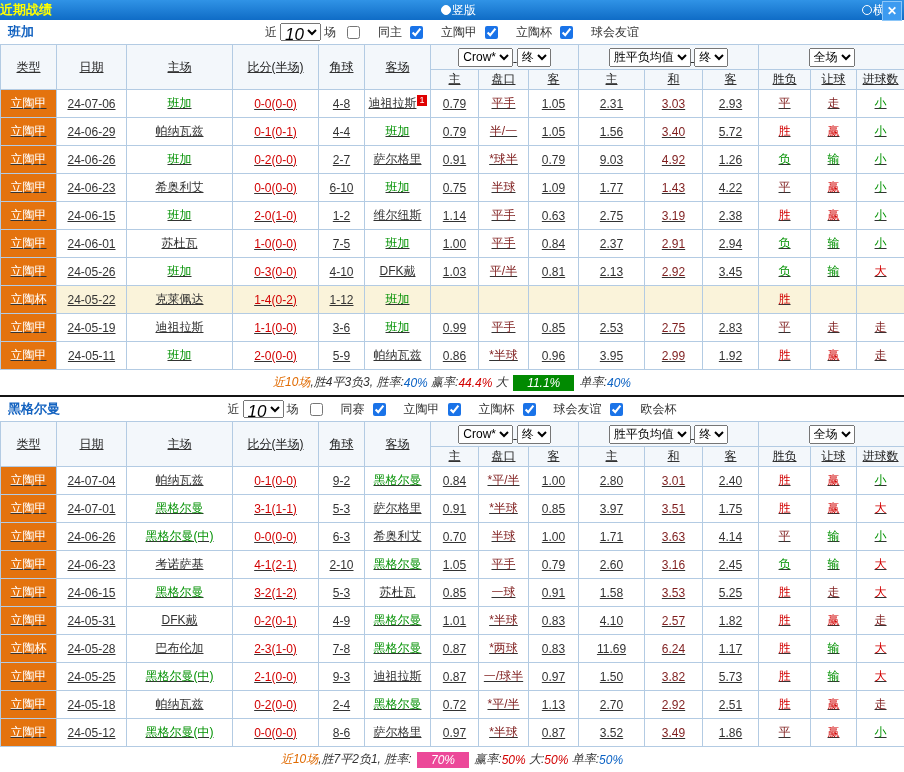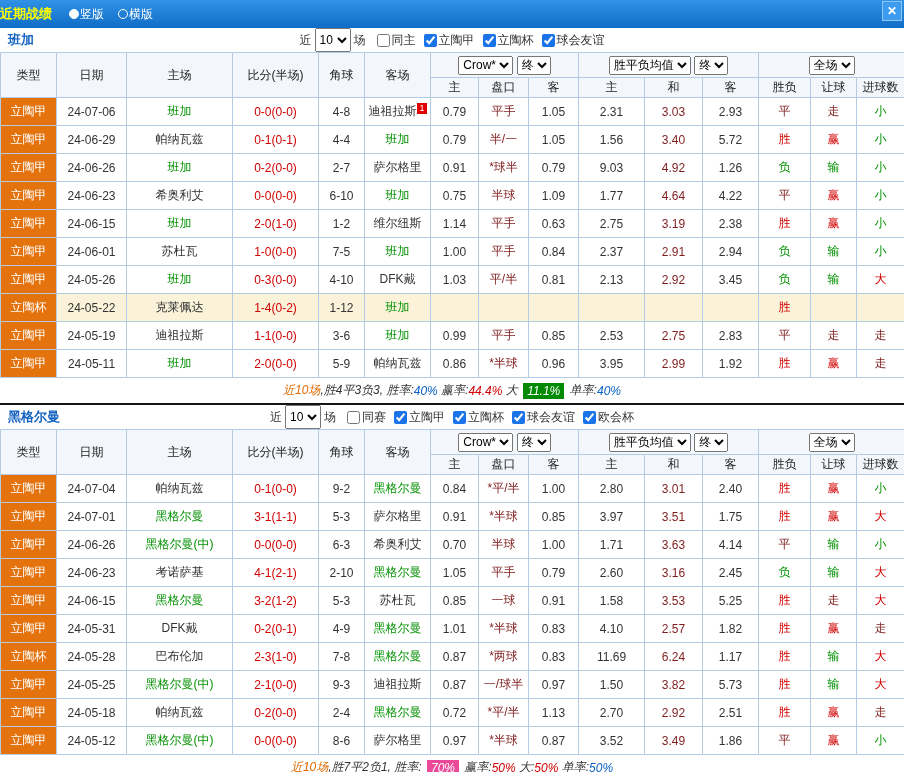--- a/index.html
+++ b/index.html
@@ -1,37 +1,37 @@
 <!DOCTYPE html>
 <html><head>
 <meta charset="utf-8">
 <style>
   *{box-sizing:border-box;}
   html,body{margin:0;padding:0;}
   body{width:904px;font:12px "Liberation Sans","DejaVu Sans",sans-serif;color:#333;background:#fff;}
 
   
-  .topbar{height:28px;background:linear-gradient(#3093e6,#0f6cc6);display:flex;align-items:center;justify-content:flex-start;position:relative;color:#fff;}
+  .topbar{height:20px;background:linear-gradient(#3093e6,#0f6cc6);display:flex;align-items:center;justify-content:space-between;position:relative;color:#fff;}
   .title{color:#ffff00;font-weight:bold;font-size:13px;margin-right:10px;}
   .radio-opt{display:inline-flex;align-items:center;gap:1px;margin:0 7px;cursor:pointer;}
   .radio{width:10px;height:10px;border:1px solid #fff;border-radius:50%;display:inline-block;position:relative;background:transparent;}
   .radio.checked{background:#fff;}
   .close-btn{position:absolute;right:2px;top:1px;width:20px;height:20px;line-height:18px;background:#3d9bf0;color:#fff;border:1px solid #8cc6f8;font-size:12px;font-weight:bold;cursor:pointer;padding:0;text-align:center;}
 
   
   .section-head{height:24px;display:flex;align-items:center;position:relative;padding:0 8px;}
   .team-name{position:absolute;left:8px;color:#1463c0;font-weight:bold;font-size:13px;}
   .filters{margin:0 auto;display:flex;align-items:center;gap:3px;}
-  .filters select{height:24px;font-size:12px;}
+  .filters select{height:18px;font-size:17px;font-style:italic;}
   .checks{display:inline-flex;align-items:center;}
-  .checks label{display:inline-flex;align-items:center;margin-left:8px;gap:2px;cursor:pointer;justify-content:space-between;}
+  .checks label{display:inline-flex;align-items:center;margin-left:8px;gap:18px;cursor:pointer;justify-content:space-between;}
   .checks input{width:13px;height:13px;margin:0;accent-color:#1a73e8;}
 
   
-  .match-table{width:904px;table-layout:fixed;border-collapse:collapse;}
+  .match-table{width:904px;table-layout:fixed;border-collapse:collapse;text-decoration:underline;}
   .match-table th,.match-table td{border:1px solid #b3cbe3;text-align:center;white-space:nowrap;overflow:hidden;padding:0;}
   .match-table thead th{background:#f3f7fb;font-weight:normal;color:#222;}
   .hrow1 th{height:25px;}
   .hrow2 th{height:20px;}
   .match-table thead select{font-size:12px;height:19px;max-width:96%;}
   .match-table tbody td{height:28px;}
   col.c1{width:56px;}col.c2{width:70px;}col.c3{width:106px;}col.c4{width:86px;}col.c5{width:46px;}
   col.c6{width:66px;}col.c7{width:48px;}col.c8{width:50px;}col.c9{width:50px;}col.c10{width:66px;}
   col.c11{width:58px;}col.c12{width:56px;}col.c13{width:52px;}col.c14{width:46px;}col.c15{width:48px;}
   td.c-type{background:#e4730e;color:#fff;}
@@ -39,21 +39,21 @@
   tr.hl td.c-type{background:#e4730e;}
   .c-score{color:#d20000;}
   .blue{color:#7f1d1d;}
   .red{color:#d20000;}
   .green{color:#019101;}
   .badge{display:inline-block;background:#e00000;color:#fff;font-size:9px;line-height:11px;padding:0 2px;vertical-align:top;margin-left:1px;}
 
   
   .summary{height:25px;display:flex;align-items:center;justify-content:center;font-style:italic;}
   .summary span{white-space:pre;}
-  .badge-val{padding:1px 4px;margin:0 2px;}
+  .badge-val{padding:1px 14px;margin:0 2px;}
 
   .divider{height:2px;background:#141414;}
 </style>
 </head>
 <body>
 
 <div class="app">
 
   <header class="topbar">
     <span class="title">近期战绩</span>
@@ -202,21 +202,21 @@
             <td class="c-type">立陶甲</td>
             <td class="c-date">24-06-23</td>
             <td class="c-team">希奥利艾</td>
             <td class="c-score">0-0(0-0)</td>
             <td class="c-corner">6-10</td>
             <td class="c-team green">班加</td>
             <td class="c-num">0.75</td>
             <td class="c-handicap blue">半球</td>
             <td class="c-num">1.09</td>
             <td class="c-num">1.77</td>
-            <td class="c-mid blue">4.64</td>
+            <td class="c-mid blue">1.43</td>
             <td class="c-num">4.22</td>
             <td class="c-res blue">平</td>
             <td class="c-res red">赢</td>
             <td class="c-res green">小</td>
           </tr>
           <tr>
             <td class="c-type">立陶甲</td>
             <td class="c-date">24-06-15</td>
             <td class="c-team green">班加</td>
             <td class="c-score">2-0(1-0)</td>

